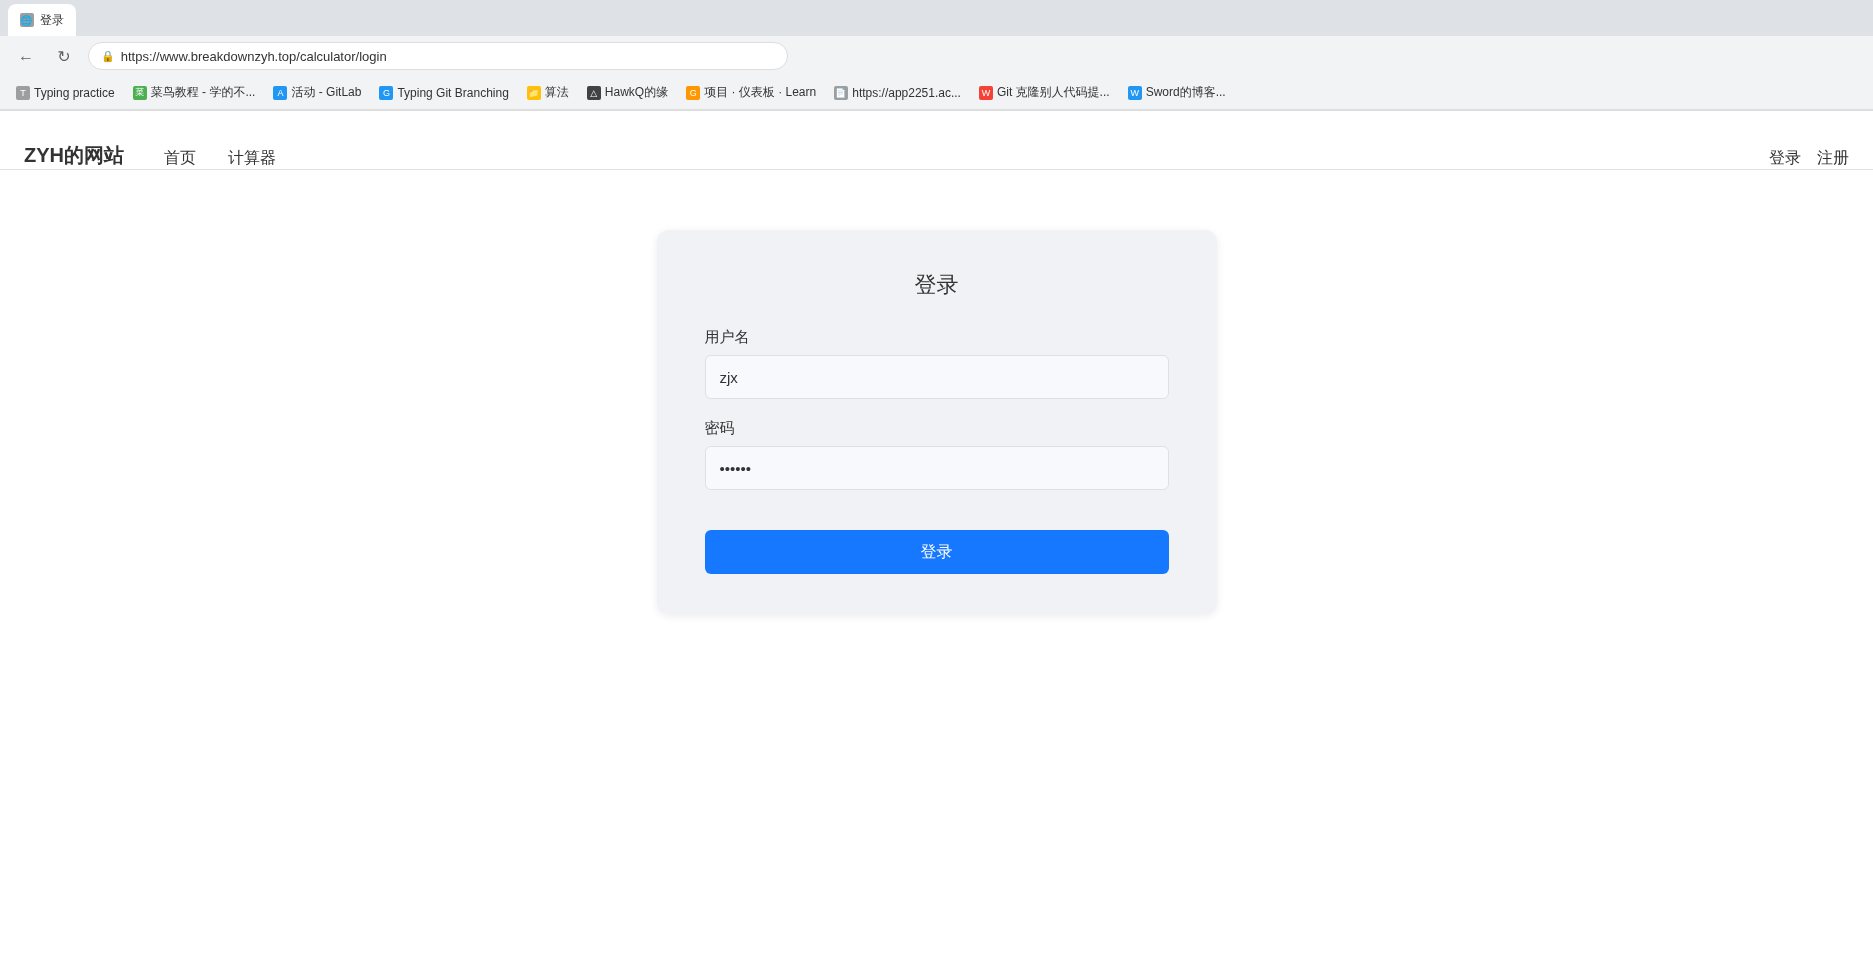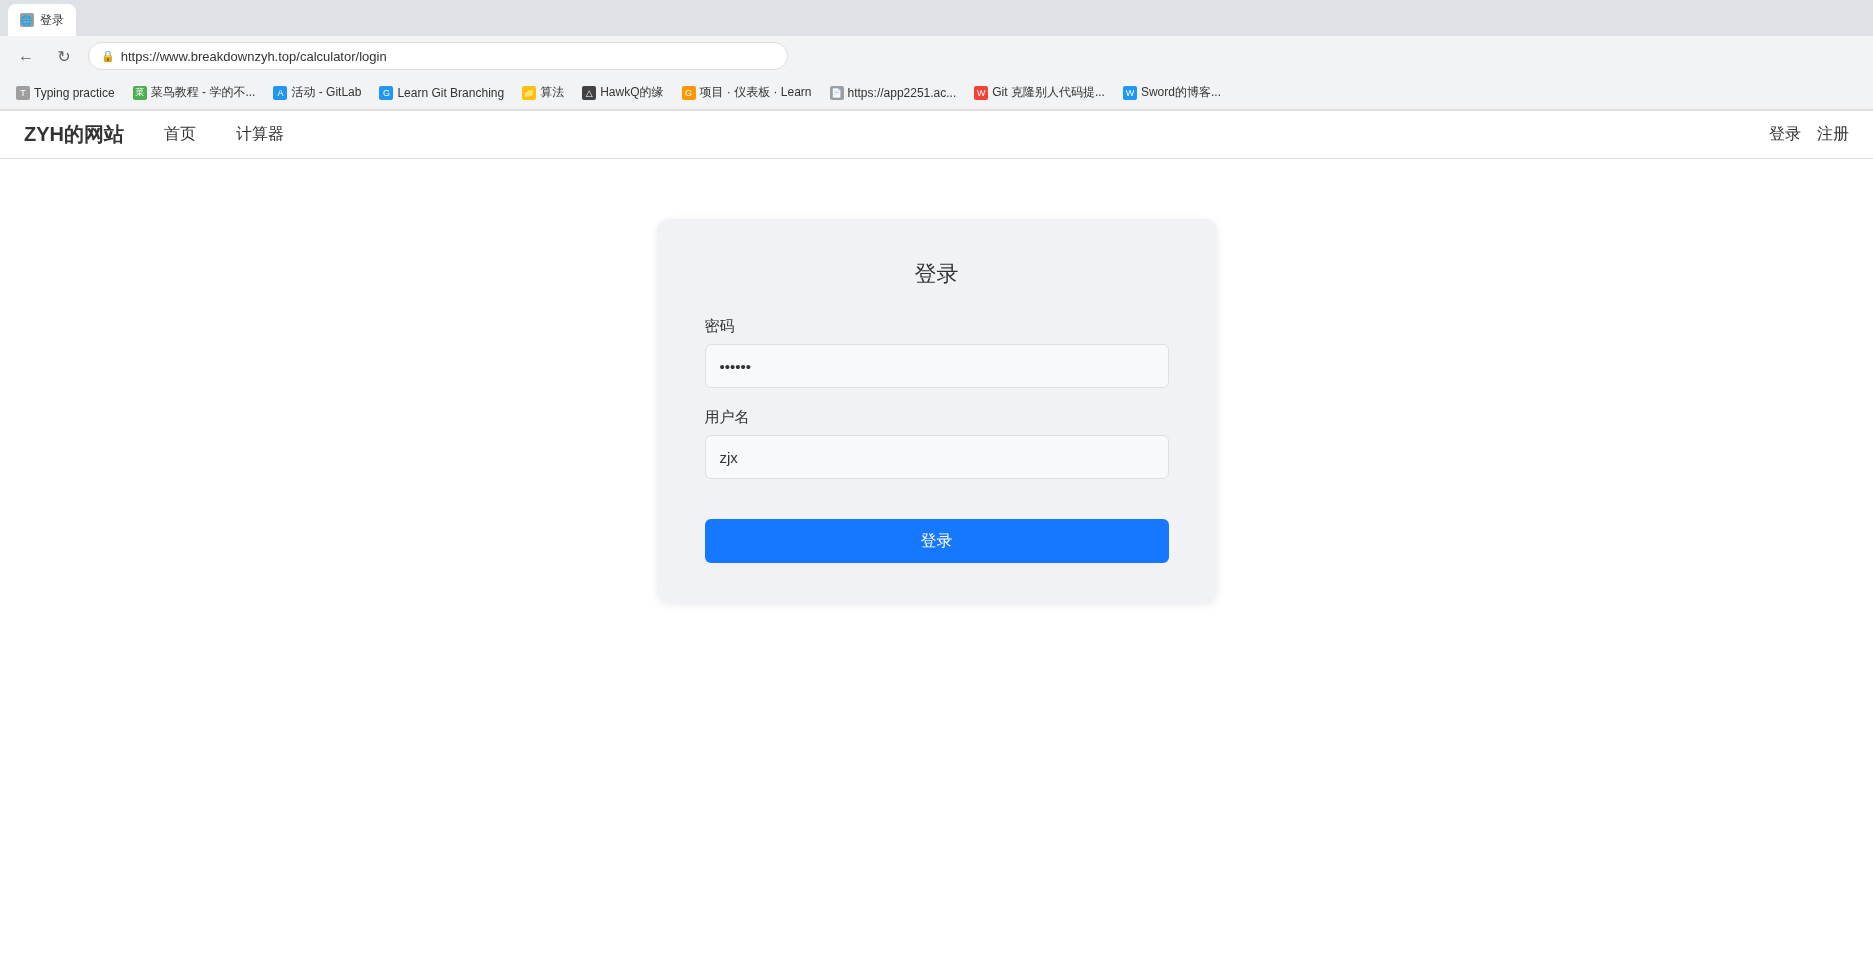--- a/index.html
+++ b/index.html
@@ -21,23 +21,23 @@
 
     
     .bookmarks-bar { display: flex; align-items: center; height: 34px; padding: 0 8px; gap: 2px; border-bottom: 1px solid #e0e0e0; background: #f1f3f4; overflow: hidden; }
     .bookmark-item { display: flex; align-items: center; gap: 4px; padding: 3px 8px; border-radius: 4px; cursor: pointer; font-size: 12px; color: #333; white-space: nowrap; }
     .bm-icon { width: 14px; height: 14px; border-radius: 2px; flex-shrink: 0; display: flex; align-items: center; justify-content: center; font-size: 9px; }
 
     
     .page { background: #fff; min-height: 900px; }
 
     
-    .site-nav { display: flex; align-items: center; height: 48px; padding: 0 24px; border-bottom: 1px solid #e0e0e0; }
+    .site-nav { display: flex; align-items: flex-end; height: 59px; padding: 0 24px; border-bottom: 1px solid #e0e0e0; }
     .site-logo { font-size: 20px; font-weight: bold; color: #333; margin-right: 40px; }
-    .nav-links { display: flex; gap: 40px; }
+    .nav-links { display: flex; gap: 32px; }
     .nav-link { font-size: 16px; color: #333; cursor: pointer; text-decoration: none; }
     .nav-right { margin-left: auto; display: flex; gap: 16px; align-items: center; }
     .nav-right-btn { font-size: 16px; color: #333; cursor: pointer; }
 
     
     .login-container { display: flex; justify-content: center; align-items: flex-start; padding-top: 60px; }
     .login-card { background: #f0f2f5; border-radius: 12px; padding: 40px 48px; width: 560px; box-shadow: 0 2px 8px rgba(0,0,0,0.08); }
     .login-title { text-align: center; font-size: 22px; font-weight: 500; color: #333; margin-bottom: 28px; }
     .form-group { margin-bottom: 20px; }
     .form-label { font-size: 15px; color: #333; margin-bottom: 8px; display: block; }
@@ -82,21 +82,21 @@
     <div class="bookmark-item">
       <div class="bm-icon fav-green">菜</div>
       <span>菜鸟教程 - 学的不...</span>
     </div>
     <div class="bookmark-item">
       <div class="bm-icon fav-blue">A</div>
       <span>活动 - GitLab</span>
     </div>
     <div class="bookmark-item">
       <div class="bm-icon fav-blue">G</div>
-      <span>Learn Git Branching</span>
+      <span>Typing Git Branching</span>
     </div>
     <div class="bookmark-item">
       <div class="bm-icon fav-yellow">📁</div>
       <span>算法</span>
     </div>
     <div class="bookmark-item">
       <div class="bm-icon fav-dark">△</div>
       <span>HawkQ的缘</span>
     </div>
     <div class="bookmark-item">
@@ -131,26 +131,26 @@
       <span class="nav-right-btn">登录</span>
       <span class="nav-right-btn">注册</span>
     </div>
   </nav>
 
   <div class="login-container">
     <div class="login-card">
       <h2 class="login-title">登录</h2>
 
       <div class="form-group">
-        <label class="form-label">密码</label>
-        <input type="password" class="form-input" value="123456" style="">
+        <label class="form-label">用户名</label>
+        <input type="text" class="form-input" value="zjx" style="">
       </div>
 
       <div class="form-group">
-        <label class="form-label">用户名</label>
-        <input type="text" class="form-input" value="zjx" style="">
+        <label class="form-label">密码</label>
+        <input type="password" class="form-input" value="123456" style="">
       </div>
 
       <button class="login-btn">登录</button>
     </div>
   </div>
 
 </div>
 
 </body></html>

